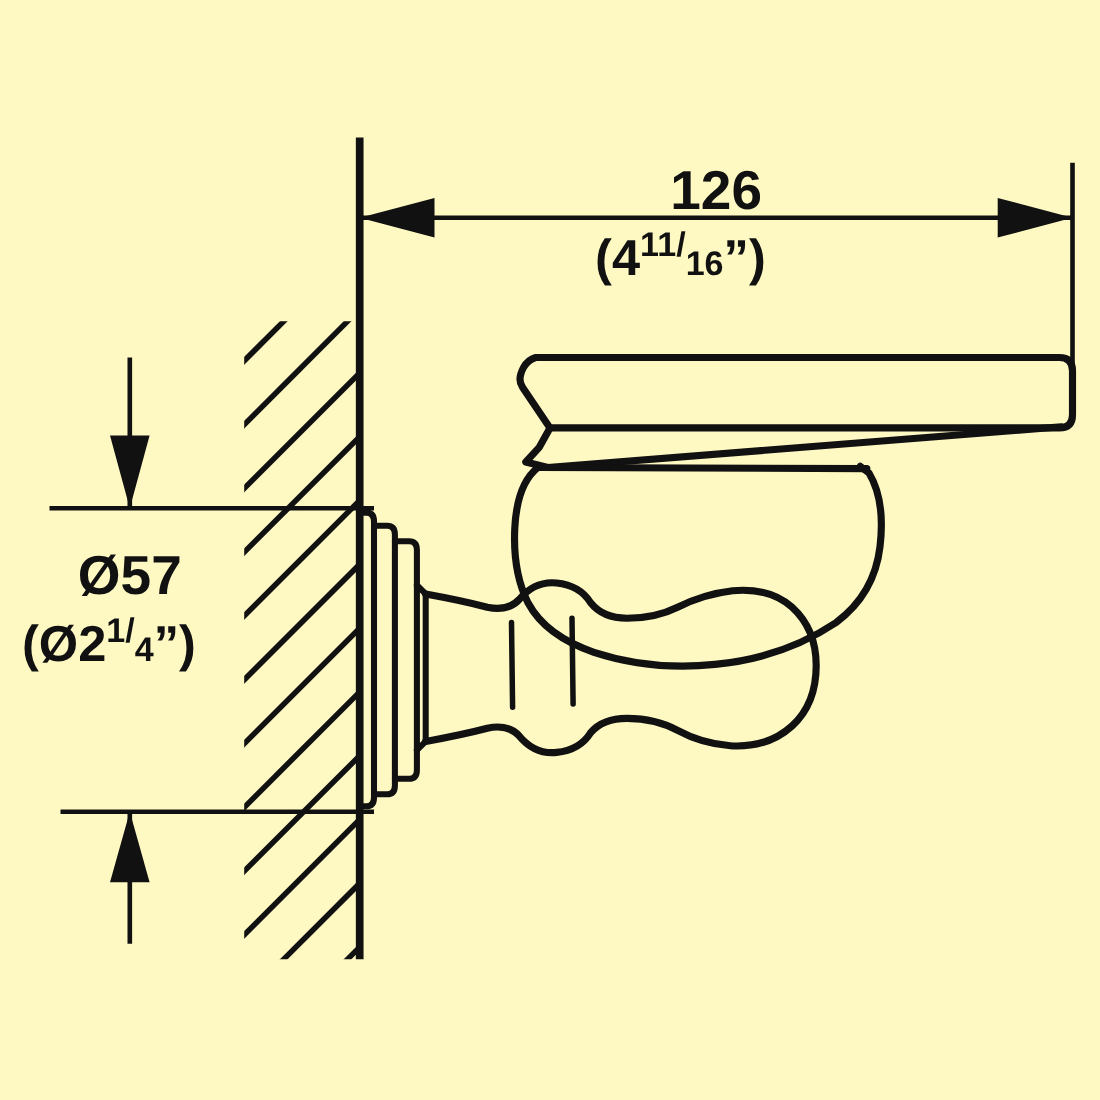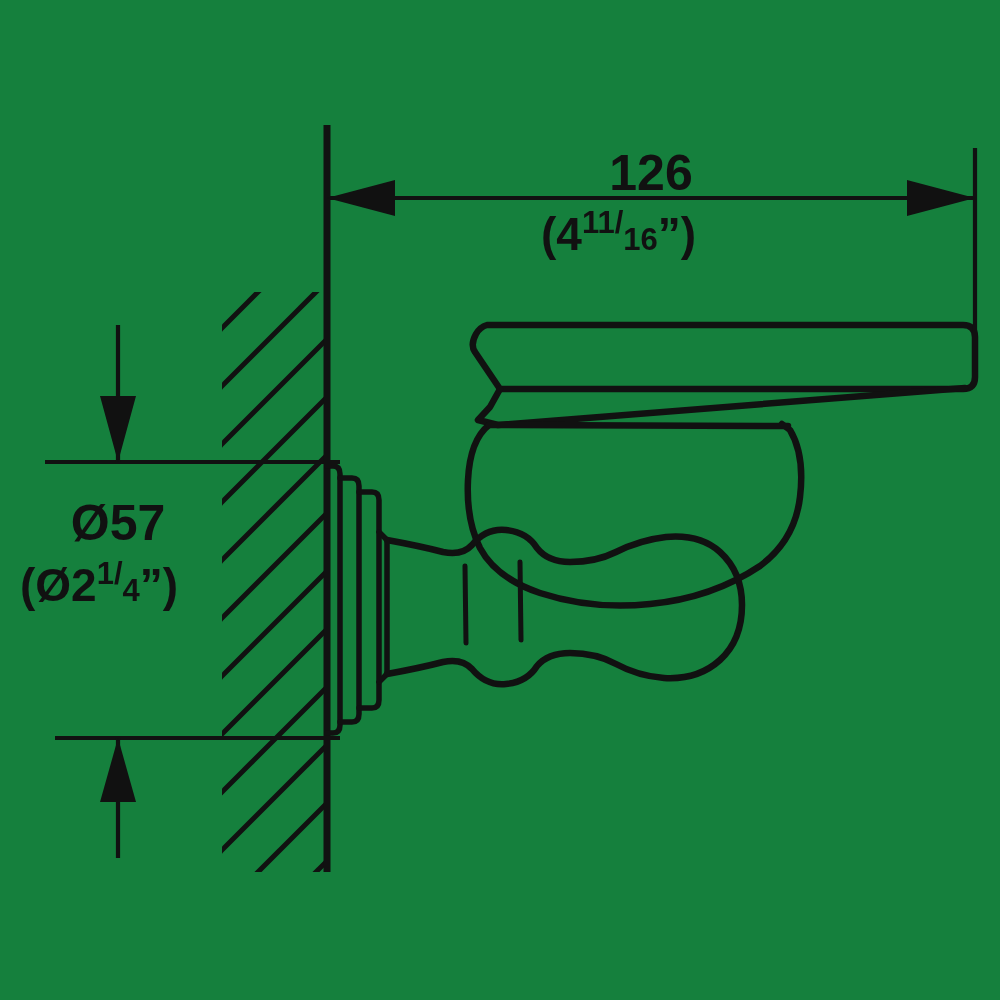--- a/index.html
+++ b/index.html
@@ -11,21 +11,21 @@
   body {
     width: 1000px;
     height: 1000px;
     font-family: "Liberation Sans", sans-serif;
     overflow: hidden;
   }
   #drawing-root {
     position: relative;
     width: 1000px;
     height: 1000px;
-    background: #15803d;
+    background: #fef9c3;
   }
   svg#tech-drawing {
     display: block;
     width: 1000px;
     height: 1000px;
   }
   .dim-text {
     font-family: "Liberation Sans", sans-serif;
     font-weight: bold;
     fill: #111111;

